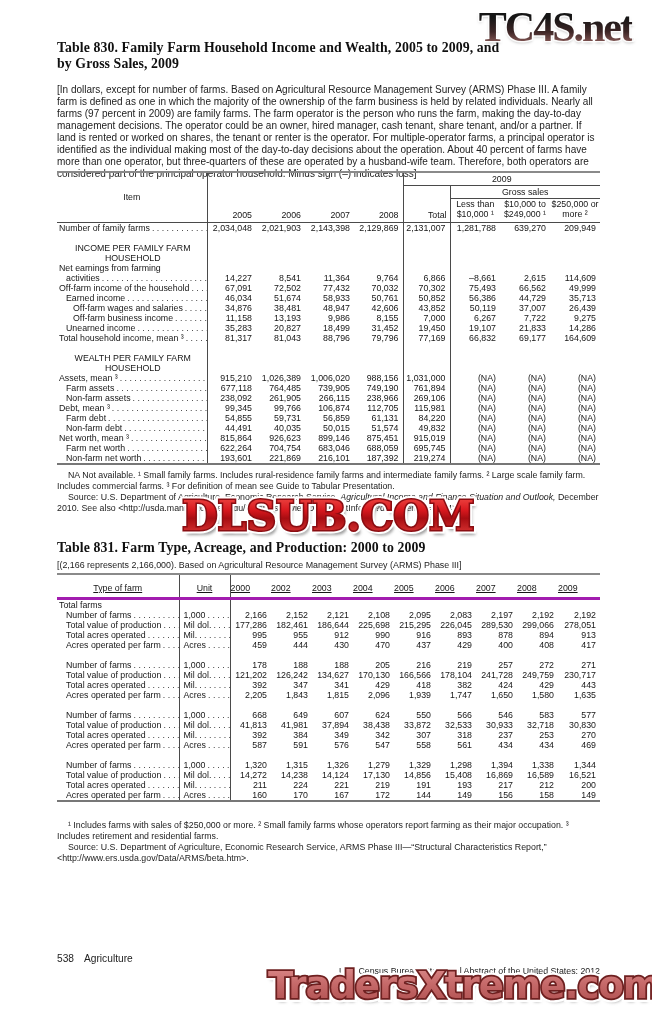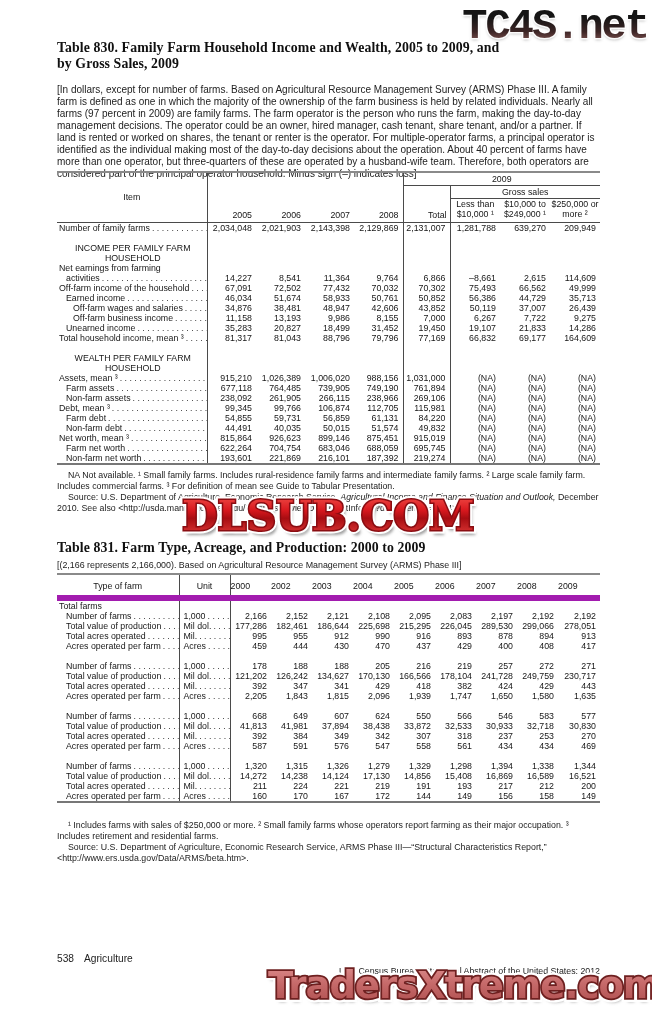--- a/index.html
+++ b/index.html
@@ -33,21 +33,21 @@
   
   #t830 thead th { line-height: 10px; }
   #t830 .h-item  { text-align: center; vertical-align: middle; }
   #t830 .h-year  { text-align: right; vertical-align: bottom; padding: 0 4px 2px 0; }
   #t830 .h-2009  { text-align: center; vertical-align: middle; height: 13px; border-bottom: 1px solid #4a4a4a; }
   #t830 .h-gross { text-align: center; vertical-align: middle; height: 13px; border-bottom: 1px solid #4a4a4a; }
   #t830 .h-total { text-align: right; vertical-align: bottom; padding: 0 3px 2px 0; }
   #t830 .h-gcol  { text-align: center; vertical-align: bottom; padding-bottom: 2px; white-space: normal; line-height: 10.5px; }
 
   
-  #t831 thead th { height: 24px; vertical-align: bottom; padding-bottom: 4px; border-bottom: 6px solid #a21caf; }
+  #t831 thead th { height: 24px; vertical-align: bottom; padding-bottom: 4px; border-bottom: 3px solid #a21caf; text-decoration: underline; }
   #t831 .h-ctr  { text-align: center; }
   #t831 .h-year { text-align: left; padding-right: 3px; }
 
   
   tbody tr { height: 9.9px; }
   #t831 tbody tr { height: 10px; }
   tbody tr.blank { height: 7px; }
   #t831 tbody tr.blank { height: 5px; }
   td.num { text-align: right; padding-right: 4px; }
   td.lbl, td.unit { vertical-align: middle; }
@@ -64,23 +64,23 @@
   
   .footer-left { position: absolute; left: 57px; top: 953px; font-size: 10.2px; color: #222; }
   .footer-left .pg { margin-right: 10px; }
   .footer-right { position: absolute; left: 260px; top: 966px; width: 340px;
                   text-align: right; font-size: 8.8px; color: #222; }
 
   
   .wm { position: absolute; z-index: 9; pointer-events: none; }
   .wm span { position: absolute; top: 0; left: 0; white-space: nowrap; }
 
-  .wm-top { top: 3px; right: 4px; width: 210px; height: 55px;
+  .wm-top { top: 3px; right: 20px; width: 210px; height: 55px;
             font-weight: 800; font-size: 42px; letter-spacing: -2px;
-            font-family: Liberation Mono, monospace; }
+            font-family: Liberation Serif, serif; }
   .wm-top span { left: auto; right: 0; }
   .wm-top .l1 { -webkit-text-stroke: 3px rgba(255,255,255,.9); color: #444;
                 text-shadow: 0 2px 3px rgba(60,60,60,.35); }
   .wm-top .l2 { background: linear-gradient(180deg, #151515 30%, #3d2626 60%, #96625f 88%);
                 -webkit-background-clip: text; background-clip: text; color: transparent; }
 
   .wm-mid { top: 492px; left: 182px; font-family: "DejaVu Serif", serif;
             font-weight: bold; font-size: 41px; letter-spacing: 0; }
   .wm-mid .l1 { -webkit-text-stroke: 7px #ffffff; color: #fff;
                 text-shadow: 3px 5px 3px rgba(105,105,105,.65); }

